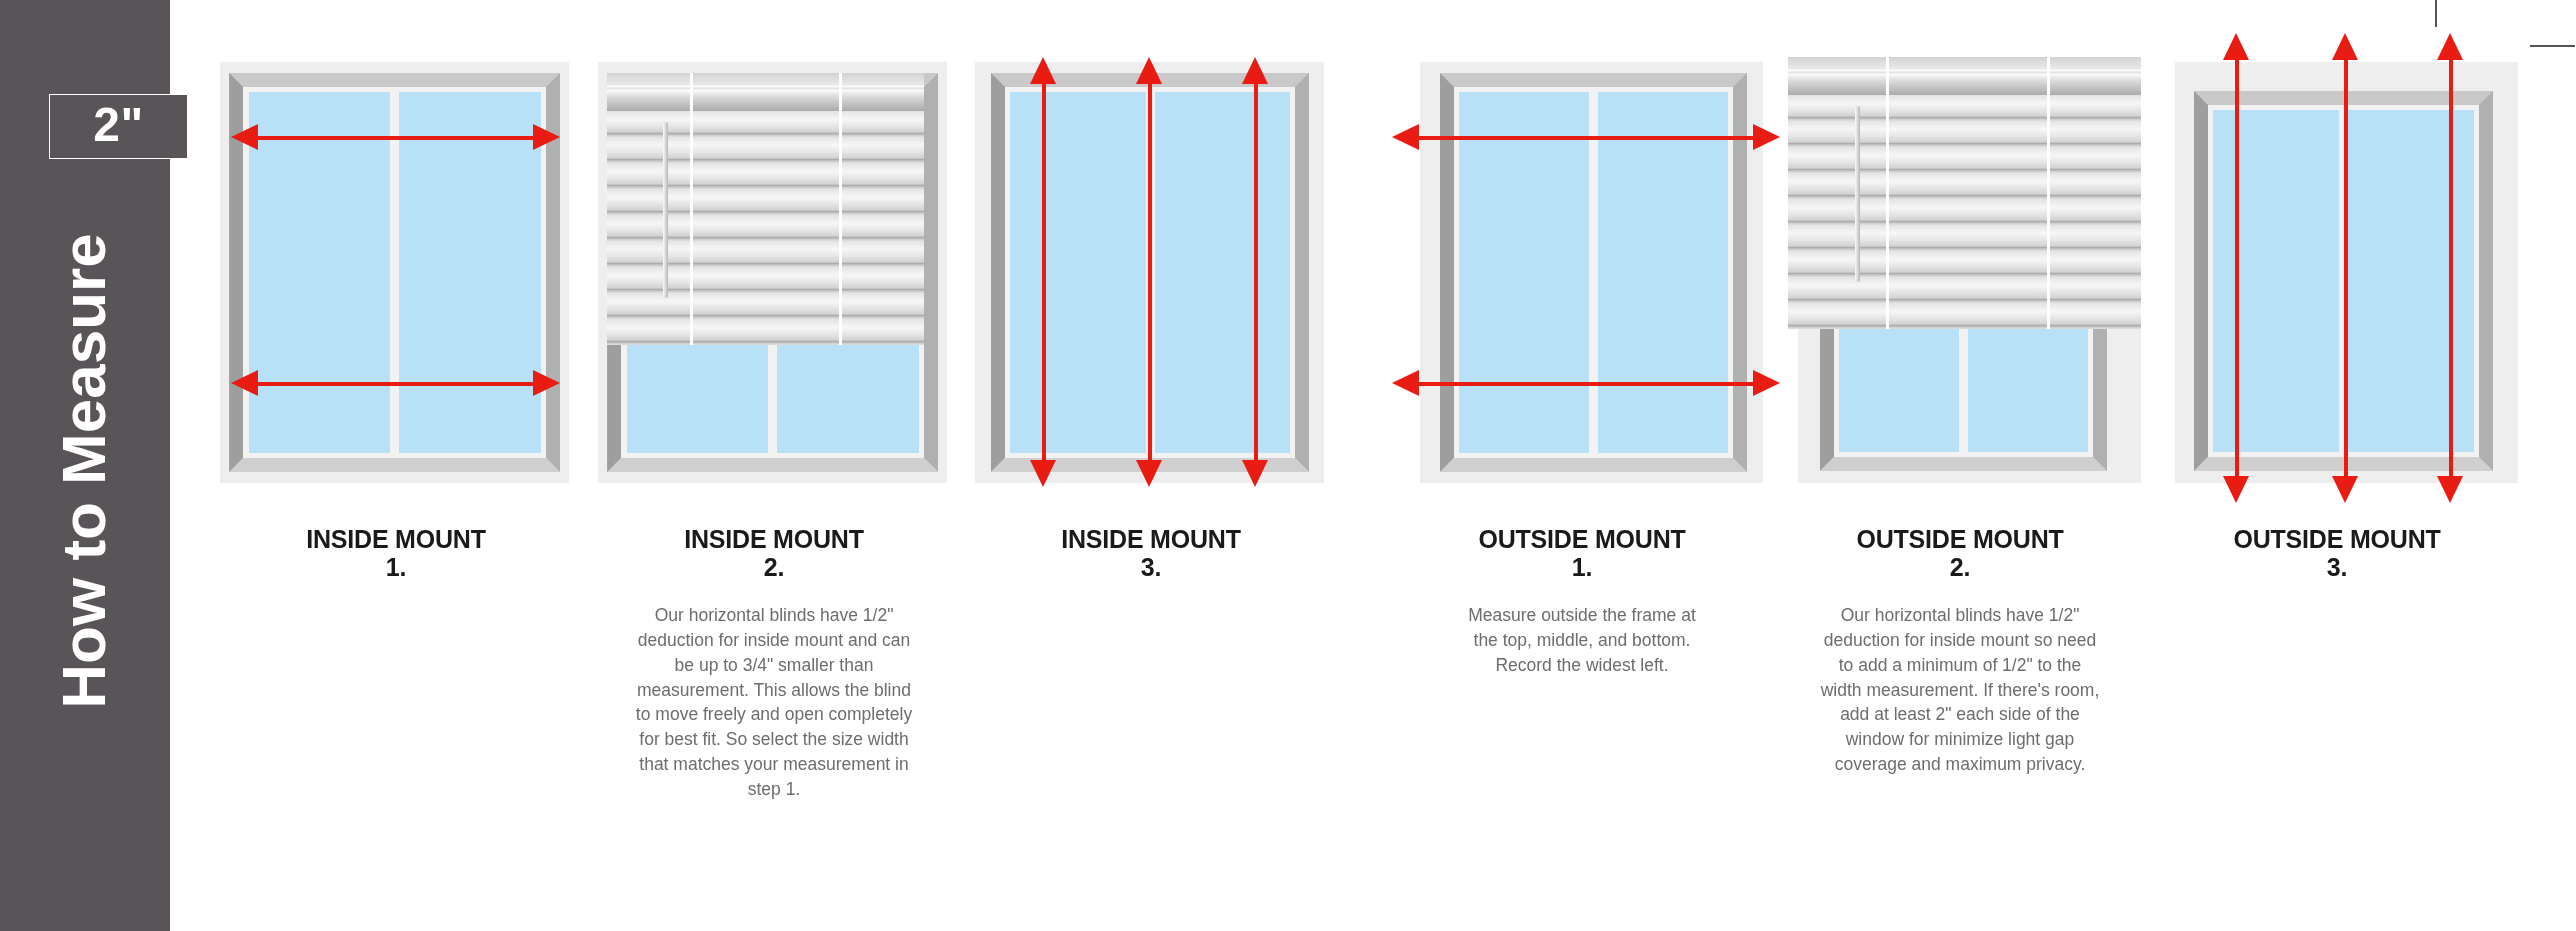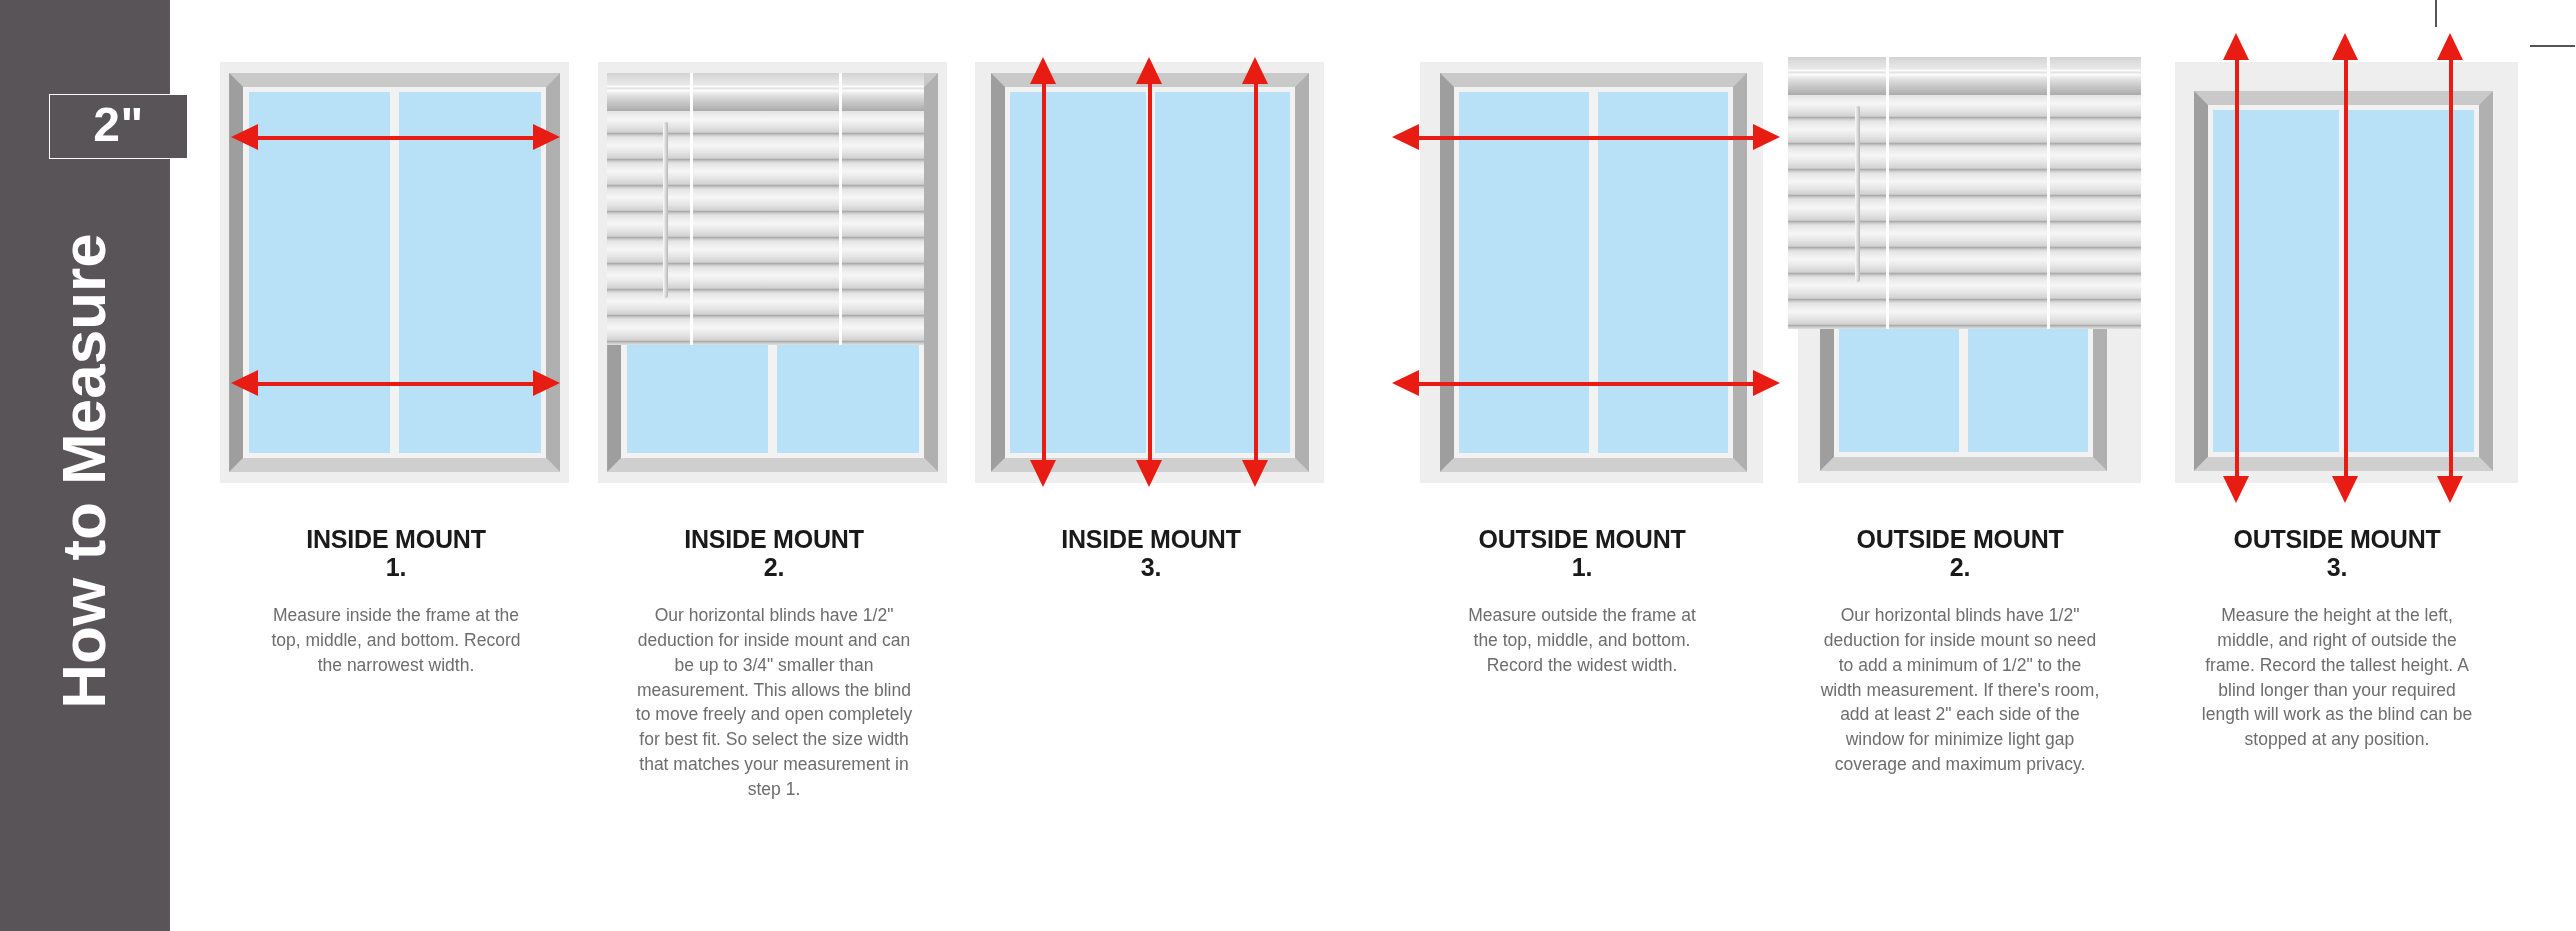--- a/index.html
+++ b/index.html
@@ -281,21 +281,20 @@
         <div class="head r"></div>
       </div>
       <div class="arrow-h" style="left:15.5px; top:344px; width:329px; height:27px;">
         <div class="bar"></div>
         <div class="head l"></div>
         <div class="head r"></div>
       </div>
     </div>
     <div class="caption cap-narrow">
       <h3><span>INSIDE MOUNT</span><br><span>1.</span></h3>
-      <p>Measure inside the frame at the top, middle, and bottom. Record the narrowest width.</p>
     </div>
   </div>
 
   <div class="panel p2">
     <div class="stage">
       <div class="wall wall-im"></div>
       <div class="frame" style="left:14.2px; top:47px; width:331px; height:399px;">
         <div class="frame-outer"></div>
         <div class="frame-top"></div>
         <div class="frame-left"></div>
@@ -378,21 +377,21 @@
         <div class="head r"></div>
       </div>
       <div class="arrow-h" style="left:-9px; top:344px; width:388px; height:27px;">
         <div class="bar"></div>
         <div class="head l"></div>
         <div class="head r"></div>
       </div>
     </div>
     <div class="caption cap-narrow">
       <h3><span>OUTSIDE MOUNT</span><br><span>1.</span></h3>
-      <p>Measure outside the frame at the top, middle, and bottom.  Record the widest width.</p>
+      <p>Measure outside the frame at the top, middle, and bottom.  Record the widest left.</p>
     </div>
   </div>
 
   <div class="panel p5">
     <div class="stage">
       <div class="wall wall-om"></div>
       <div class="frame" style="left:41px; top:129px; width:287px; height:316px;">
         <div class="frame-outer"></div>
         <div class="frame-top"></div>
         <div class="frame-left"></div>
@@ -444,18 +443,17 @@
         <div class="head b"></div>
       </div>
       <div class="arrow-v" style="left:281px; top:6.5px; width:27px; height:470px;">
         <div class="bar"></div>
         <div class="head t"></div>
         <div class="head b"></div>
       </div>
     </div>
     <div class="caption cap-wide">
       <h3><span>OUTSIDE MOUNT</span><br><span>3.</span></h3>
-      <p>Measure the height at the left, middle, and right of outside the frame. Record the tallest height. A blind longer than your required length will work as the blind can be stopped at any position.</p>
     </div>
   </div>
 
 </div>
 
 
 </body></html>

